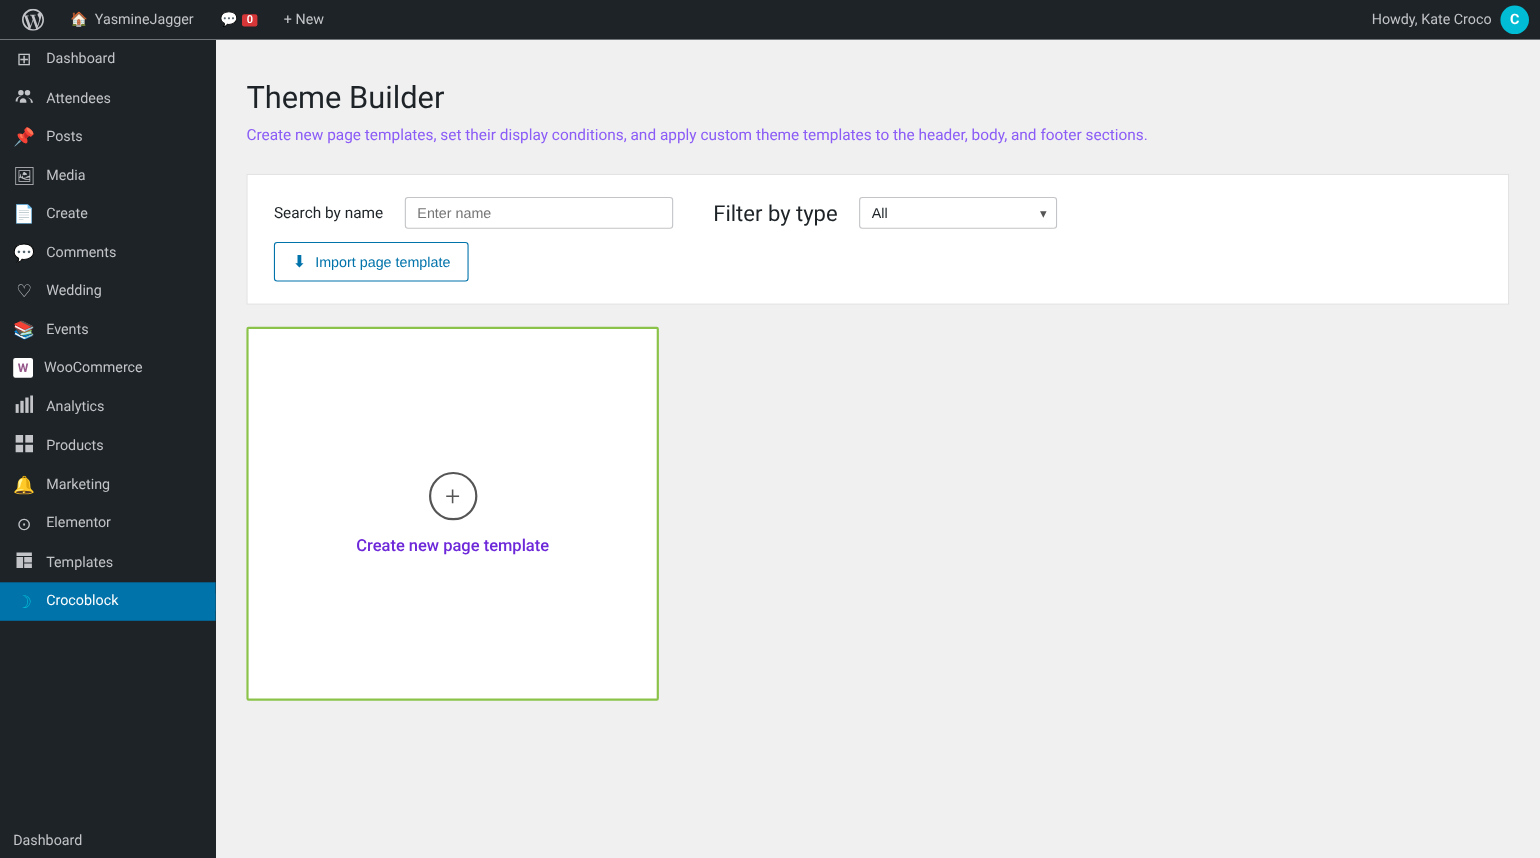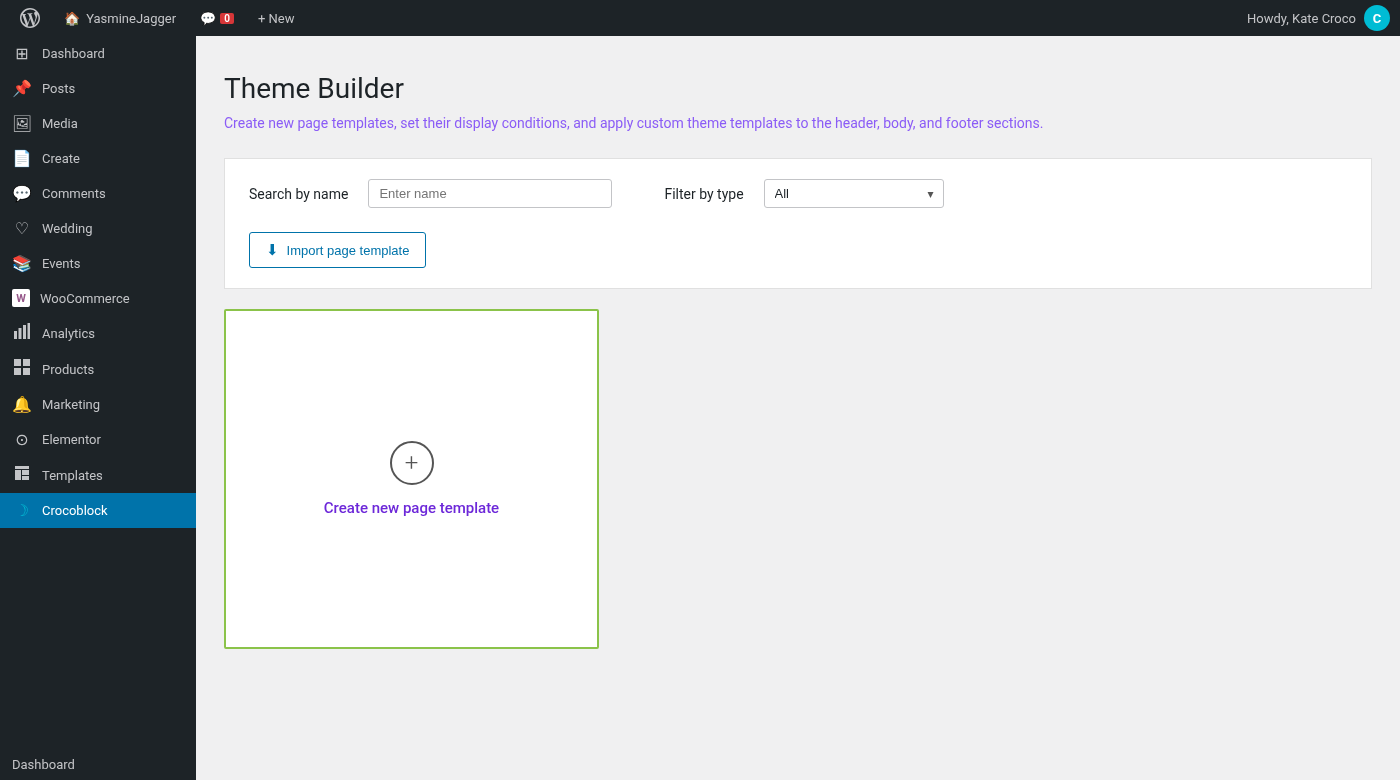--- a/index.html
+++ b/index.html
@@ -37,25 +37,25 @@
     .sidebar-icon { font-size: 16px; width: 20px; text-align: center; flex-shrink: 0; }
     .sidebar-footer { padding: 8px 12px; font-size: 13px; color: #c3c4c7; cursor: pointer; margin-top: auto; }
 
     
     .main { flex: 1; overflow-y: auto; padding: 0; background: #f0f0f1; }
     .content-area { padding: 36px 28px; }
     .page-title { font-size: 28px; font-weight: 400; color: #1d2327; margin-bottom: 8px; }
     .page-desc { font-size: 14px; color: #8b5cf6; margin-bottom: 24px; line-height: 1.5; }
 
     
-    .toolbar-panel { background: #fff; border: 1px solid #e0e0e0; padding: 20px 24px; margin-bottom: 20px; display: flex; flex-direction: column; gap: 24px; }
+    .toolbar-panel { background: #fff; border: 1px solid #e0e0e0; padding: 20px 24px; margin-bottom: 20px; display: flex; flex-direction: column; gap: 12px; }
     .toolbar-row { display: flex; align-items: center; gap: 20px; }
     .search-label { font-size: 14px; color: #1d2327; font-weight: 400; white-space: nowrap; }
     .search-input { border: 1px solid #c3c4c7; border-radius: 3px; padding: 6px 10px; font-size: 13px; width: 244px; color: #555; outline: none; }
-    .filter-label { font-size: 14px; color: #1d2327; white-space: nowrap; margin-left: 32px; }
+    .filter-label { font-size: 20px; color: #1d2327; white-space: nowrap; margin-left: 16px; }
     .filter-select { border: 1px solid #c3c4c7; border-radius: 3px; padding: 6px 30px 6px 10px; font-size: 13px; color: #1d2327; background: #fff; appearance: none; -webkit-appearance: none; cursor: pointer; width: 180px; }
     .filter-wrap { position: relative; display: flex; align-items: center; }
     .filter-wrap::after { content: '▾'; position: absolute; right: 10px; pointer-events: none; color: #555; font-size: 12px; }
     .import-btn { display: flex; align-items: center; gap: 8px; padding: 8px 16px; border: 1.5px solid #0073aa; color: #0073aa; background: #fff; border-radius: 3px; font-size: 13px; cursor: pointer; font-weight: 500; }
     .download-icon { font-size: 15px; }
 
     
     .template-grid { display: flex; flex-wrap: wrap; gap: 20px; }
     .template-card-new { width: 375px; height: 340px; border: 2px solid #8bc34a; background: #fff; display: flex; flex-direction: column; align-items: center; justify-content: center; cursor: pointer; gap: 14px; border-radius: 2px; }
     .plus-circle { width: 44px; height: 44px; border-radius: 50%; border: 2px solid #555; display: flex; align-items: center; justify-content: center; font-size: 24px; color: #555; font-weight: 300; }
@@ -94,20 +94,30 @@
     </div>
   </div>
 </div>
 
 <div class="layout">
 
   <nav class="sidebar">
     <div class="sidebar-item">
       <span class="sidebar-icon">⊞</span>
       <span>Dashboard</span>
+    </div>
+    <div class="sidebar-item">
+      <span class="sidebar-icon">
+        <svg width="16" height="16" viewBox="0 0 16 16" fill="#c3c4c7">
+            <circle cx="5" cy="5" r="2.5"></circle>
+            <circle cx="11" cy="5" r="2.5"></circle>
+            <path d="M0 13c0-2.761 2.239-5 5-5h.5C3.567 8.5 2 10.067 2 12v1H0v-1zm16 0v1h-2v-1c0-1.933-1.567-3.5-3.5-3.5H11c2.761 0 5 2.239 5 5v-1zm-6 0c0-1.657-1.343-3-3-3s-3 1.343-3 3v1h6v-1z"></path>
+          </svg>
+      </span>
+      <span>Attendees</span>
     </div>
     <div class="sidebar-item">
       <span class="sidebar-icon">📌</span>
       <span>Posts</span>
     </div>
     <div class="sidebar-item">
       <span class="sidebar-icon">🖼</span>
       <span>Media</span>
     </div>
     <div class="sidebar-item">

